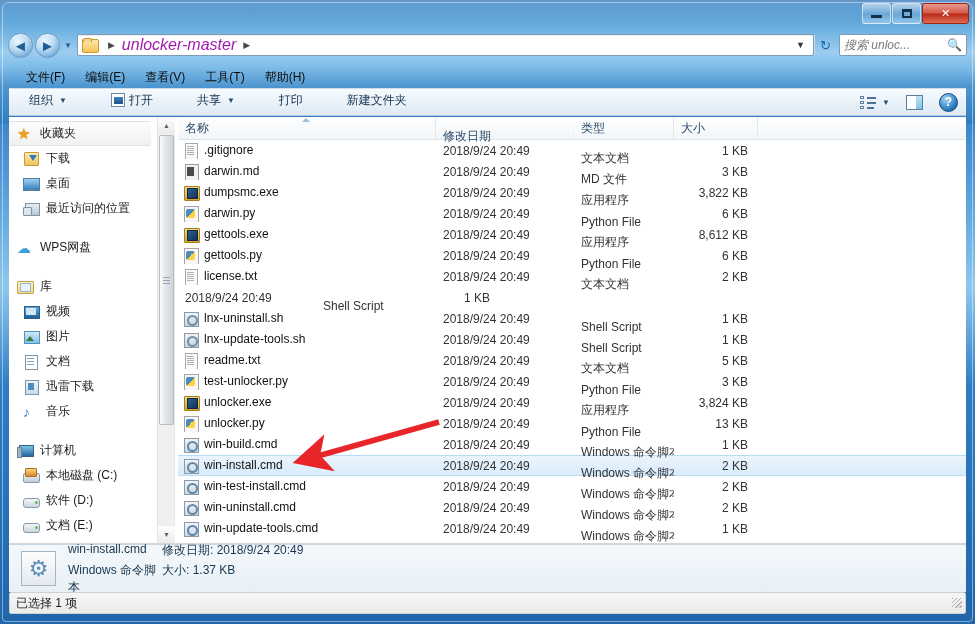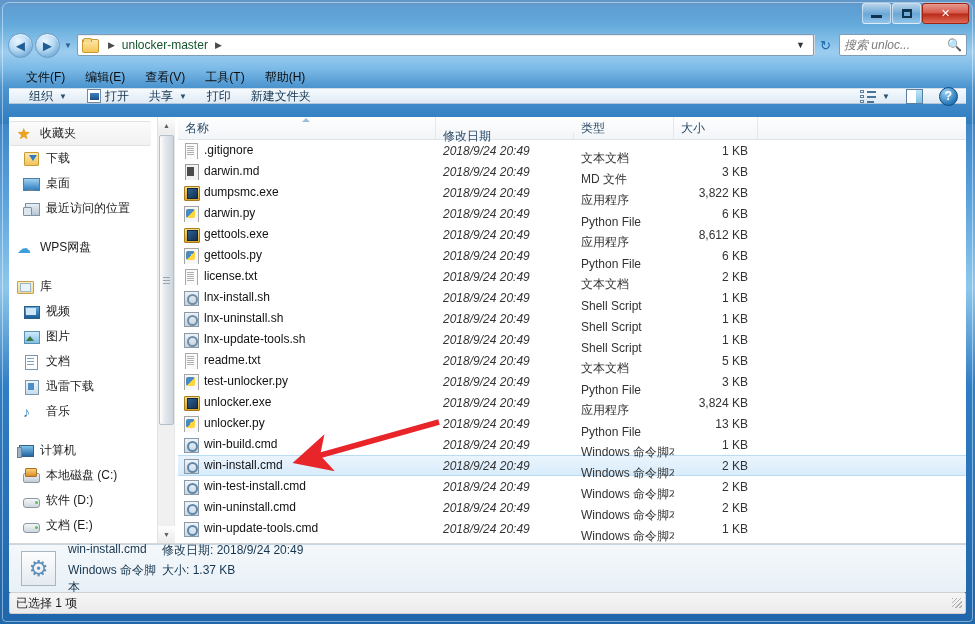--- a/index.html
+++ b/index.html
@@ -60,21 +60,21 @@
   }
   .navbtn + .navbtn { margin-left: 2px; }
   .nav-arrow { font-size: 15px; color: #1f5d95; line-height: 1; font-weight: bold; }
   .nav-drop { margin: 0 5px 0 4px; font-size: 8px; color: #2a5f92; }
   .addrbar {
     flex: 1; height: 22px; background: #fff;
     border: 1px solid #7c9cb8; border-radius: 2px;
     display: flex; align-items: center; padding: 0 2px 0 4px;
     box-shadow: inset 0 1px 1px rgba(0,0,0,.08);
   }
-  .addr-seg { display: flex; align-items: center; font-size: 12px; color: #14532d; }
+  .addr-seg { display: flex; align-items: center; font-size: 16px; color: #a21caf; font-style: italic; }
   .addr-folder {
     width: 16px; height: 14px; position: relative; margin-right: 3px;
   }
   .addr-folder::before {
     content:""; position:absolute; left:0; top:1px; width:15px; height:12px;
     background: linear-gradient(180deg,#ffe7a8,#f3c558); border:1px solid #c9992f; border-radius: 1px 2px 2px 2px;
   }
   .addr-folder::after {
     content:""; position:absolute; left:1px; top:0px; width:7px; height:3px;
     background:#f7d98a; border:1px solid #c9992f; border-bottom:none; border-radius:2px 2px 0 0;
@@ -96,25 +96,25 @@
 
   
   .menubar {
     position:absolute; left:9px; top:66px; width:957px; height:22px;
     display:flex; align-items:center; padding-left: 8px; gap: 2px;
   }
   .menu-item { padding: 2px 9px; font-size: 12px; color:#0c0c0c; }
 
   
   .toolbar {
-    position:absolute; left:9px; top:88px; width:957px; height:16px;
+    position:absolute; left:9px; top:88px; width:957px; height:28px;
     background: linear-gradient(180deg,#f6fafd 0%,#eaf2f9 50%,#dfeaf4 100%);
     border-top: 1px solid #cfdcea;
     border-bottom: 1px solid #b4c8da;
-    display:flex; align-items:center; padding-left: 10px;
+    display:flex; padding-left: 10px; gap: 24px;
   }
   .tb-item { display:flex; align-items:center; height:22px; padding: 0 10px; font-size:12px; color:#12334e; white-space:nowrap; }
   .tb-caret { font-size:8px; margin-left:6px; color:#25506f; }
   .tb-openicon { width:14px; height:14px; margin-right:4px; position:relative; background:#fff; border:1px solid #6e8ba6; }
   .tb-openicon::after{content:"";position:absolute;left:2px;top:3px;width:9px;height:7px;background:linear-gradient(180deg,#3f7fc0,#1e5186);}
   .tb-right { margin-left:auto; display:flex; align-items:center; padding-right: 8px; }
   .tb-viewicon { width:16px; height:13px; position:relative; }
   .tb-viewicon i {
     position:absolute; left:0; width:4px; height:3px; background:#fff; border:1px solid #5b7f9e; display:block;
   }
@@ -210,21 +210,21 @@
   .row {
     display:flex; height:21px; align-items:center; font-size:12px; color:#111;
   }
   .row.selected {
     background: linear-gradient(180deg,#eaf4fd,#d8ecfb);
     border-top:1px solid #b8dcf5; border-bottom:1px solid #b8dcf5;
     height:21px;
   }
   .cell { padding-left:7px; overflow:hidden; white-space:nowrap; }
   .c-name { width:258px; display:flex; align-items:flex-start; padding-left:5px; }
-  .c-date { width:138px; color:#333;font-style:italic; }
+  .c-date { width:138px; color:#333; }
   .c-type { width:100px; color:#333;margin-top:16px; }
   .c-size { width:84px; text-align:right; padding-right:10px; padding-left:0; color:#333; }
 
   .f-ico { width:16px; height:16px; margin-right:5px; flex:none; position:relative; }
   .fi-txt::before{content:"";position:absolute;left:2px;top:0;width:11px;height:15px;background:#fafafa;border:1px solid #a8a8a8;}
   .fi-txt::after{content:"";position:absolute;left:4px;top:3px;width:7px;height:1px;background:#b0b0b0;box-shadow:0 2px 0 #b0b0b0,0 4px 0 #b0b0b0,0 6px 0 #b0b0b0,0 8px 0 #b0b0b0;}
   .fi-md::before{content:"";position:absolute;left:2px;top:0;width:12px;height:15px;background:#f2f2f2;border:1px solid #9a9a9a;}
   .fi-md::after{content:"";position:absolute;left:4px;top:3px;width:7px;height:9px;background:#4a4a4a;}
   .fi-exe::before{content:"";position:absolute;left:1px;top:1px;width:14px;height:13px;background:linear-gradient(180deg,#f6d88a,#d9a32d);border:1px solid #a87d20;border-radius:1px;}
   .fi-exe::after{content:"";position:absolute;left:4px;top:3px;width:9px;height:9px;background:linear-gradient(135deg,#2e5f90,#12314f);border:1px solid #0d2842;}
@@ -517,24 +517,20 @@
           <div class="row">
             <div class="cell c-name">
               <span class="f-ico fi-txt"></span>
               <span>license.txt</span>
             </div>
             <div class="cell c-date">2018/9/24 20:49</div>
             <div class="cell c-type">文本文档</div>
             <div class="cell c-size">2 KB</div>
           </div>
           <div class="row">
-            <div class="cell c-name">
-              <span class="f-ico fi-sh"></span>
-              <span>lnx-install.sh</span>
-            </div>
             <div class="cell c-date">2018/9/24 20:49</div>
             <div class="cell c-type">Shell Script</div>
             <div class="cell c-size">1 KB</div>
           </div>
           <div class="row">
             <div class="cell c-name">
               <span class="f-ico fi-sh"></span>
               <span>lnx-uninstall.sh</span>
             </div>
             <div class="cell c-date">2018/9/24 20:49</div>

